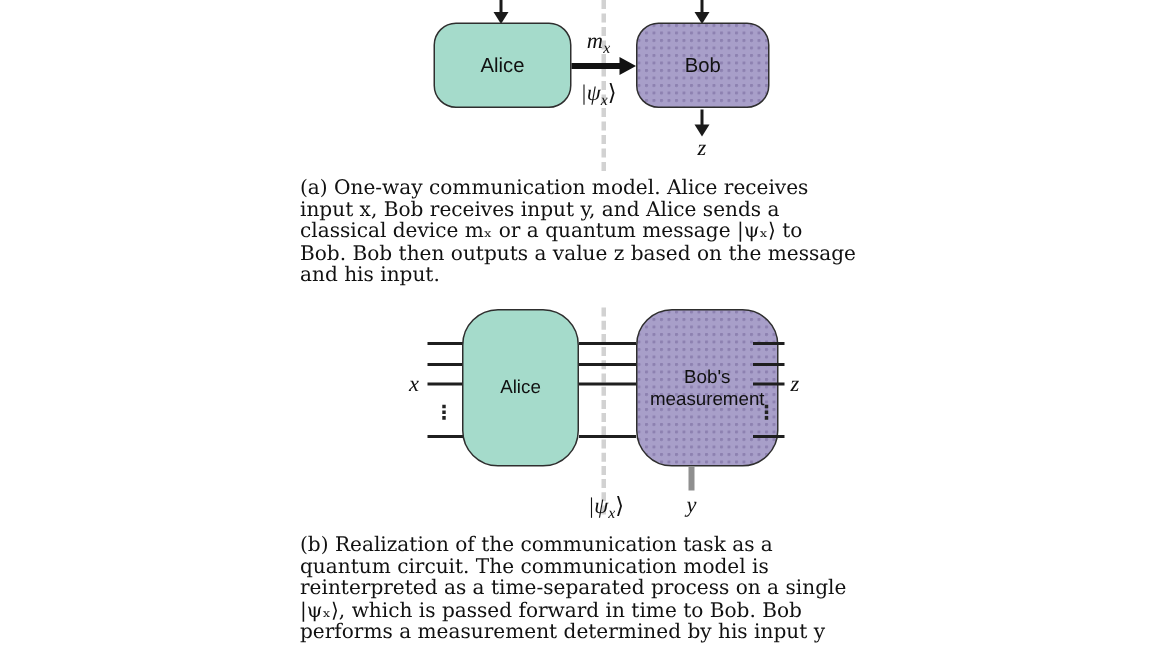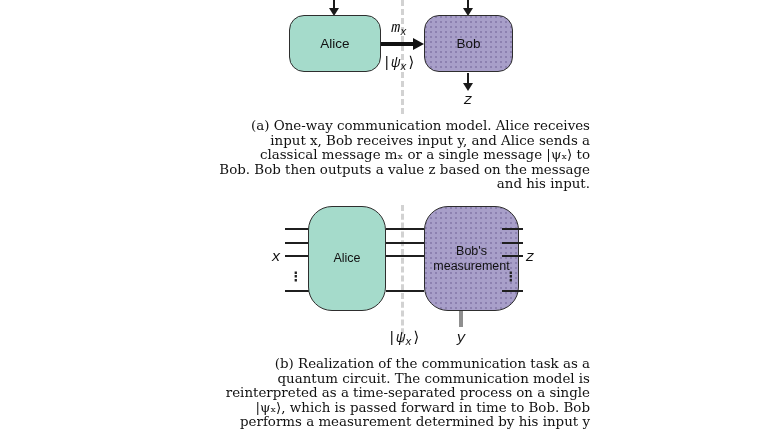--- a/index.html
+++ b/index.html
@@ -30,33 +30,33 @@
   .purple{
     background-color:#a89fc9;
     background-image:radial-gradient(circle at 1px 1px, rgba(78,60,120,0.30) 0.9px, transparent 1.3px);
     background-size:5px 5px;
   }
   .box-a{top:15px;height:57px;border-radius:15px;font-size:13.5px;}
   .box-b{top:206px;height:105px;border-radius:24px;font-size:12.5px;line-height:15px;}
   
   .mlabel{
     position:absolute;transform:translate(-50%,-50%);
-    font-family:Liberation Mono, monospace;
+    font-family:Liberation Serif, serif;
     font-size:15px;white-space:nowrap;color:#111;
   }
   .mi{font-style:italic;}
   .msub{font-style:italic;font-size:0.7em;vertical-align:-0.3em;}
   .dots{
     position:absolute;transform:translate(-50%,-50%);
     font-size:13px;letter-spacing:0;line-height:5px;color:#222;
     font-family:"DejaVu Sans",sans-serif;font-weight:bold;text-align:center;
   }
   
   .caption{
-    position:absolute;left:190px;width:400px;text-align:right;
+    position:absolute;left:200px;width:400px;text-align:left;
     font-size:13.4px;line-height:14.6px;color:#111;
   }
   .caption div{white-space:nowrap;}
 </style>
 </head>
 <body>
 
 <div class="page">
 
   <div class="dash" style="left:401px;top:0;height:114px;"></div>
@@ -86,21 +86,21 @@
     <span>Bob</span>
   </div>
 
   <div class="vline" style="left:467px;top:73px;height:11px;"></div>
   <div class="ah-down" style="left:463px;top:83px;"></div>
   <div class="mlabel mi" style="left:468px;top:100px;">z</div>
 
   <div class="caption" style="top:119px;">
     <div>(a) One-way communication model. Alice receives</div>
     <div>input x, Bob receives input y, and Alice sends a</div>
-    <div>classical message mₓ or a single message |ψₓ⟩ to</div>
+    <div>classical device mₓ or a quantum message |ψₓ⟩ to</div>
     <div>Bob. Bob then outputs a value z based on the message</div>
     <div>and his input.</div>
   </div>
 
   <div class="dash" style="left:401px;top:205px;height:138px;"></div>
 
   <div class="mlabel mi" style="left:276px;top:257px;">x</div>
 
   <div class="hline" style="left:285px;top:228px;width:24px;"></div>
   <div class="hline" style="left:285px;top:242px;width:24px;"></div>

